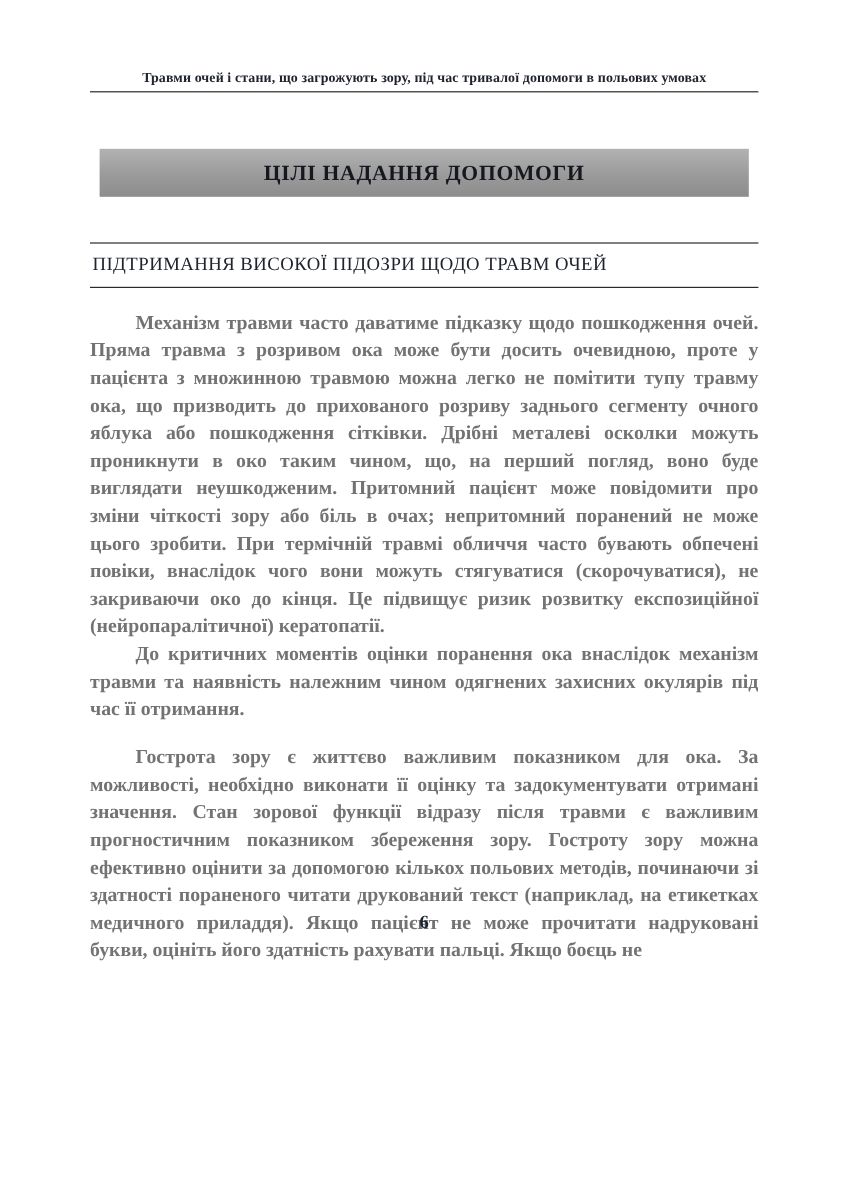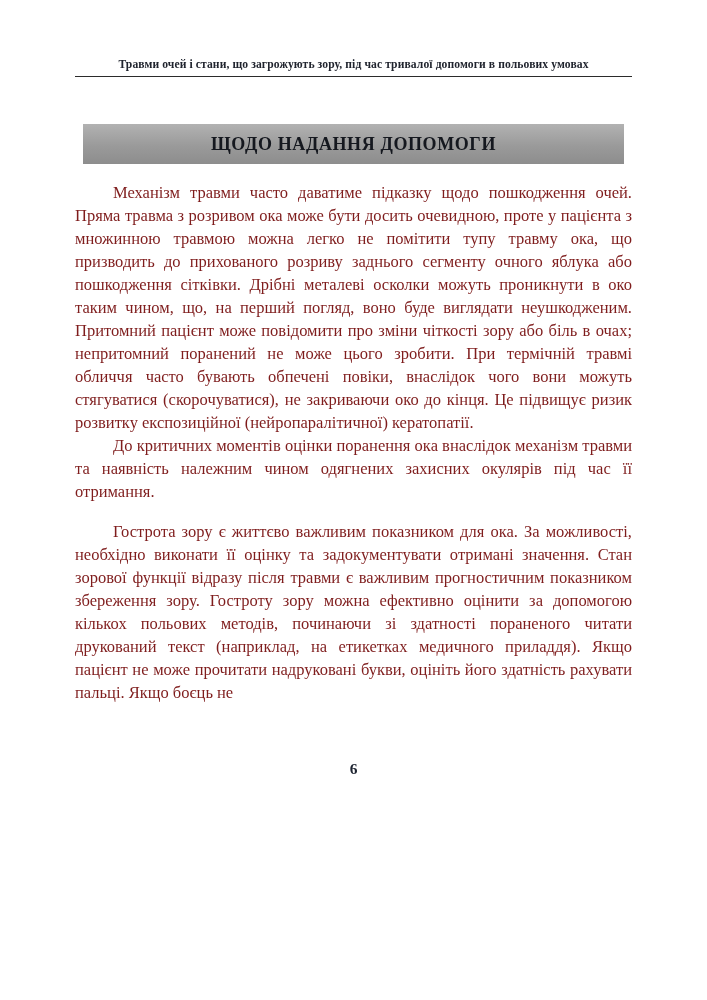--- a/index.html
+++ b/index.html
@@ -56,25 +56,25 @@
     font-weight: 400;
     letter-spacing: 0.4px;
     color: #20242e;
   }
   .body-block {
     margin-top: 17px;
   }
   .body-block p {
     margin: 0;
     font-size: 16.5px;
-    font-weight: 400;
+    font-weight: 700;
     line-height: 23px;
     text-align: justify;
     text-indent: 38px;
-    color: #7f1d1d;
+    color: #737373;
   }
   .page-number {
     position: absolute;
     bottom: 50px;
     left: 0;
     width: 100%;
     text-align: center;
     font-size: 15.5px;
     font-weight: 700;
     color: #1d2330;
@@ -83,24 +83,27 @@
 </head>
 <body>
 
 <div class="page">
   <div class="content">
 
     <div class="running-head">Травми очей і стани, що загрожують зору, під час тривалої допомоги в польових умовах</div>
     <hr class="header-rule">
 
     <div class="banner">
-      <span>ЩОДО НАДАННЯ ДОПОМОГИ</span>
+      <span>ЦІЛІ НАДАННЯ ДОПОМОГИ</span>
     </div>
 
     <div>
+      <div class="sec-head">
+        <span>ПІДТРИМАННЯ ВИСОКОЇ ПІДОЗРИ ЩОДО ТРАВМ ОЧЕЙ</span>
+      </div>
       <div class="body-block">
         <p>Механізм травми часто даватиме підказку щодо пошкодження очей. Пряма травма з розривом ока може бути досить очевидною, проте у пацієнта з множинною травмою можна легко не помітити тупу травму ока, що призводить до прихованого розриву заднього сегменту очного яблука або пошкодження сітківки. Дрібні металеві осколки можуть проникнути в око таким чином, що, на перший погляд, воно буде виглядати неушкодженим. Притомний пацієнт може повідомити про зміни чіткості зору або біль в очах; непритомний поранений не може цього зробити. При термічній травмі обличчя часто бувають обпечені повіки, внаслідок чого вони можуть стягуватися (скорочуватися), не закриваючи око до кінця. Це підвищує ризик розвитку експозиційної (нейропаралітичної) кератопатії.</p>
         <p>До критичних моментів оцінки поранення ока внаслідок механізм травми та наявність належним чином одягнених захисних окулярів під час її отримання.</p>
       </div>
     </div>
 
     <div>
       <div class="body-block">
         <p>Гострота зору є життєво важливим показником для ока. За можливості, необхідно виконати її оцінку та задокументувати отримані значення. Стан зорової функції відразу після травми є важливим прогностичним показником збереження зору. Гостроту зору можна ефективно оцінити за допомогою кількох польових методів, починаючи зі здатності пораненого читати друкований текст (наприклад, на етикетках медичного приладдя). Якщо пацієнт не може прочитати надруковані букви, оцініть його здатність рахувати пальці. Якщо боєць не</p>
       </div>

